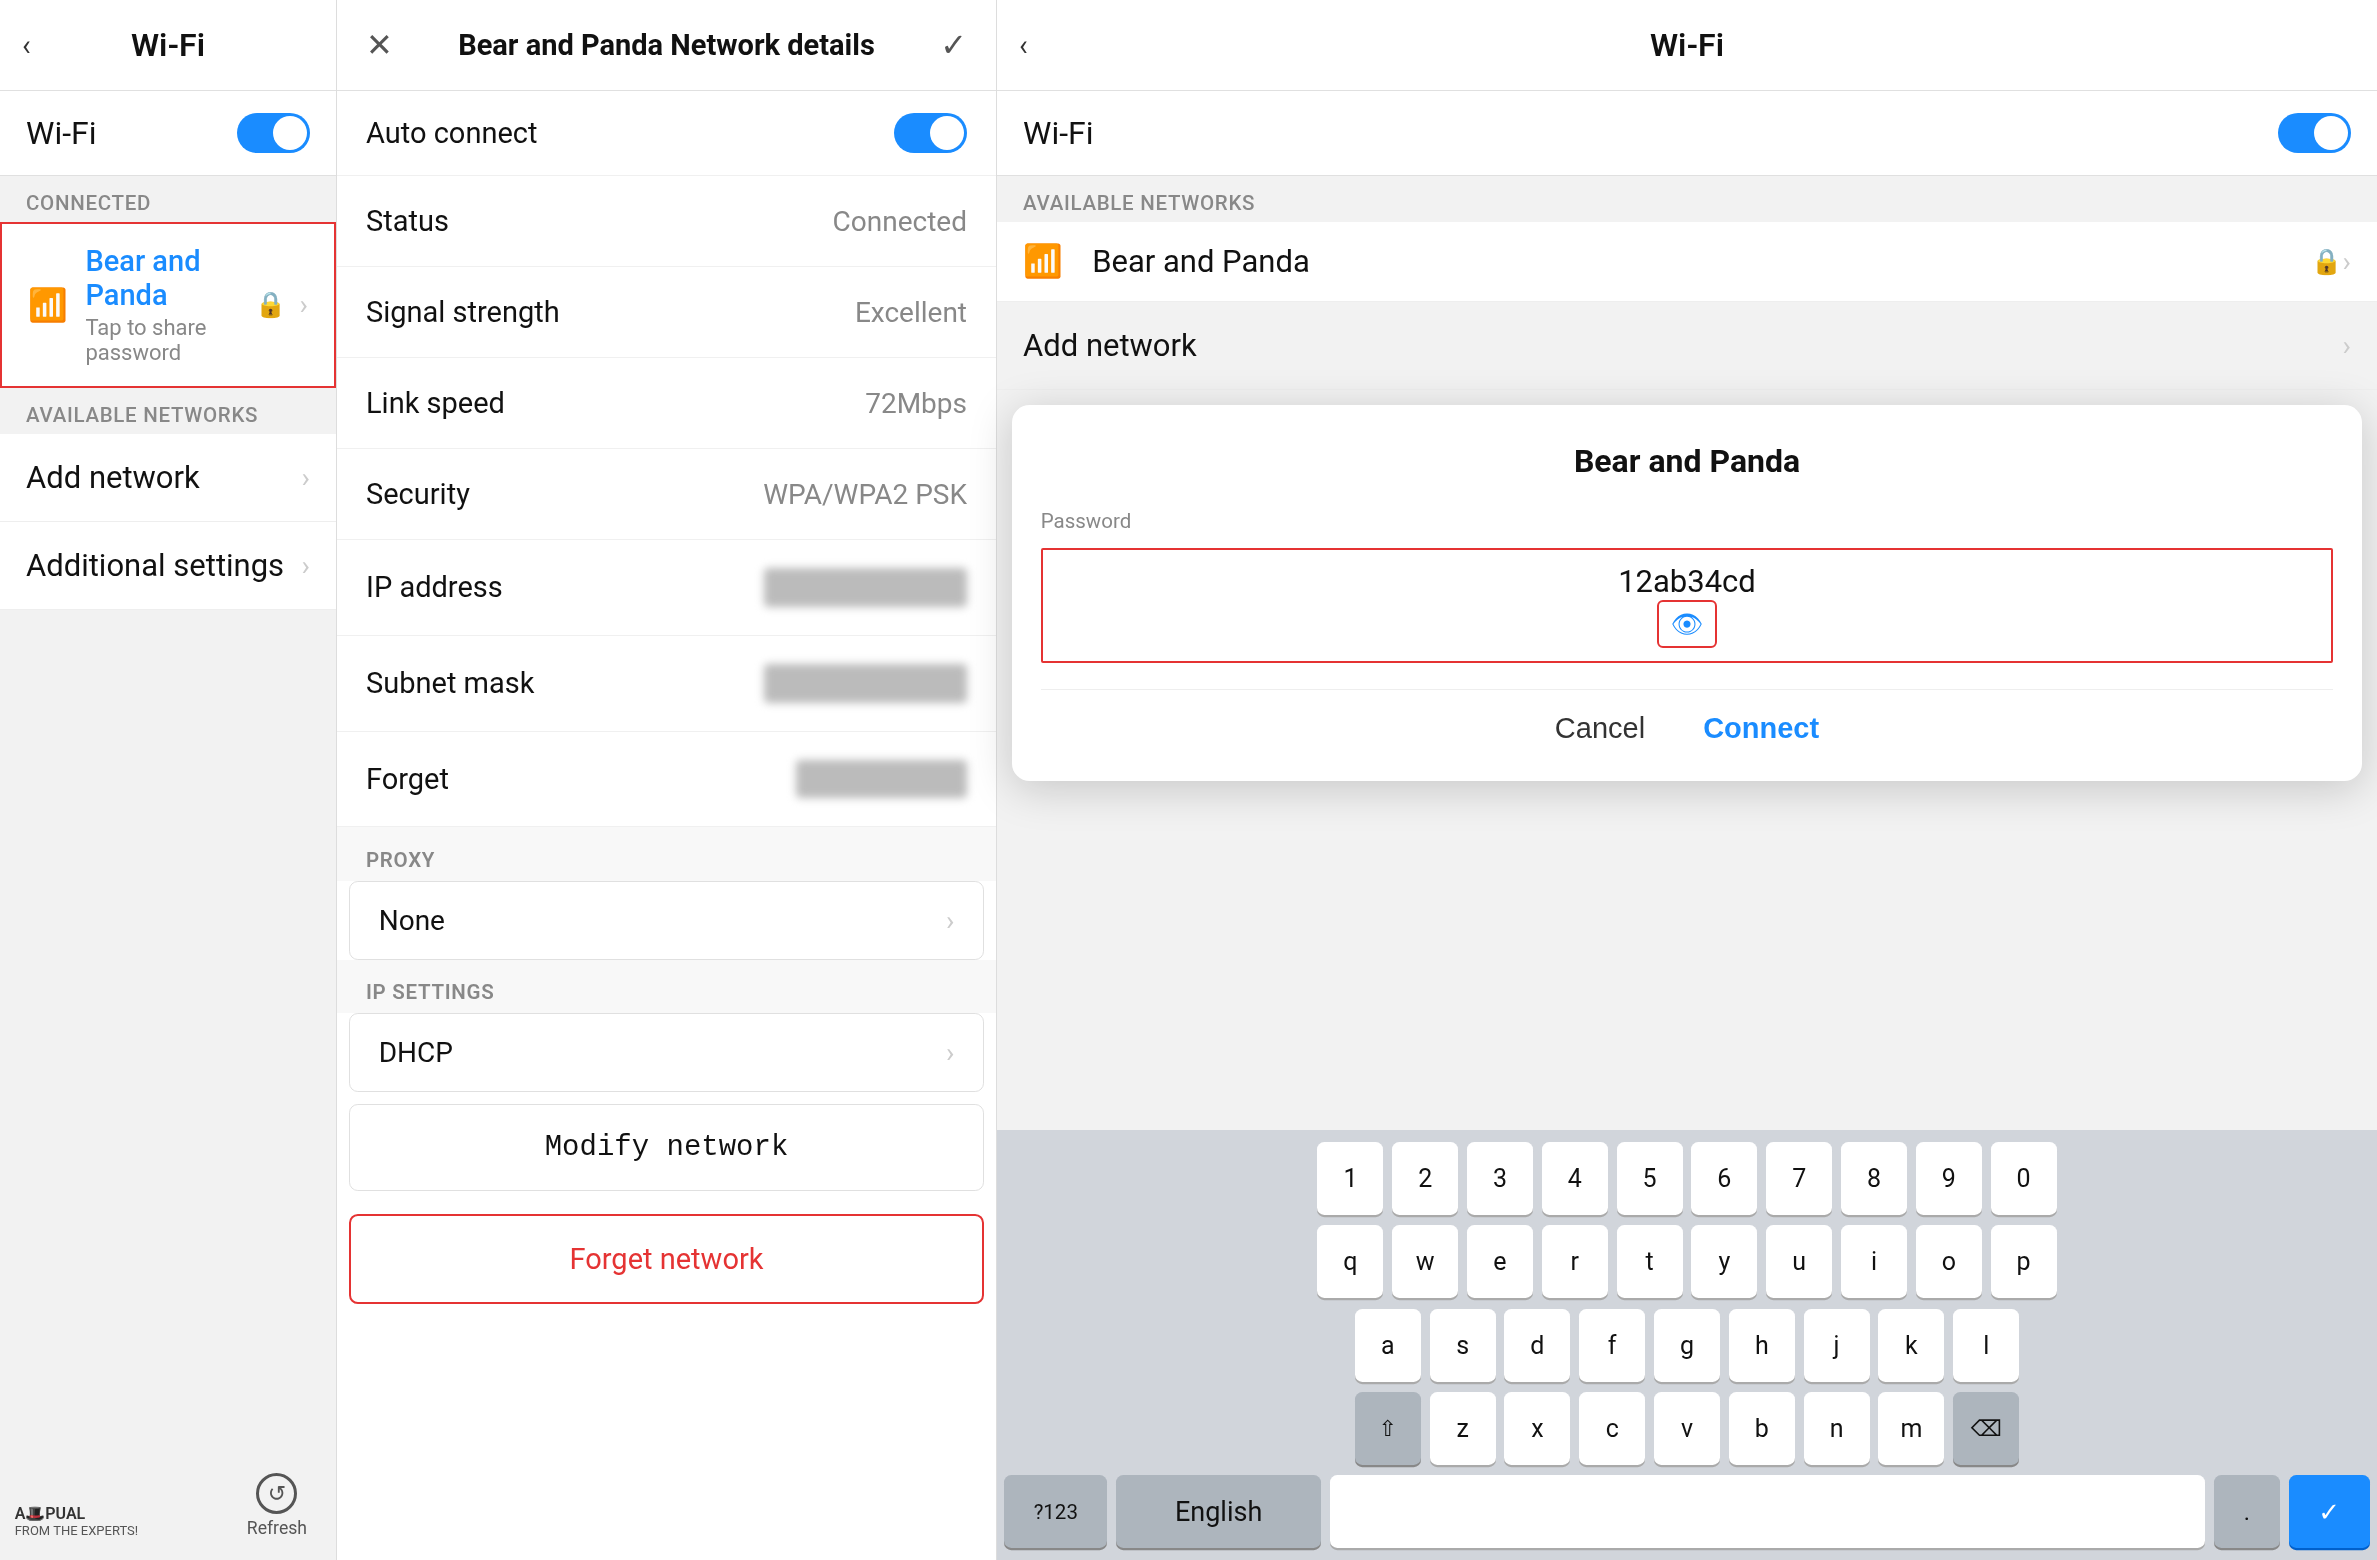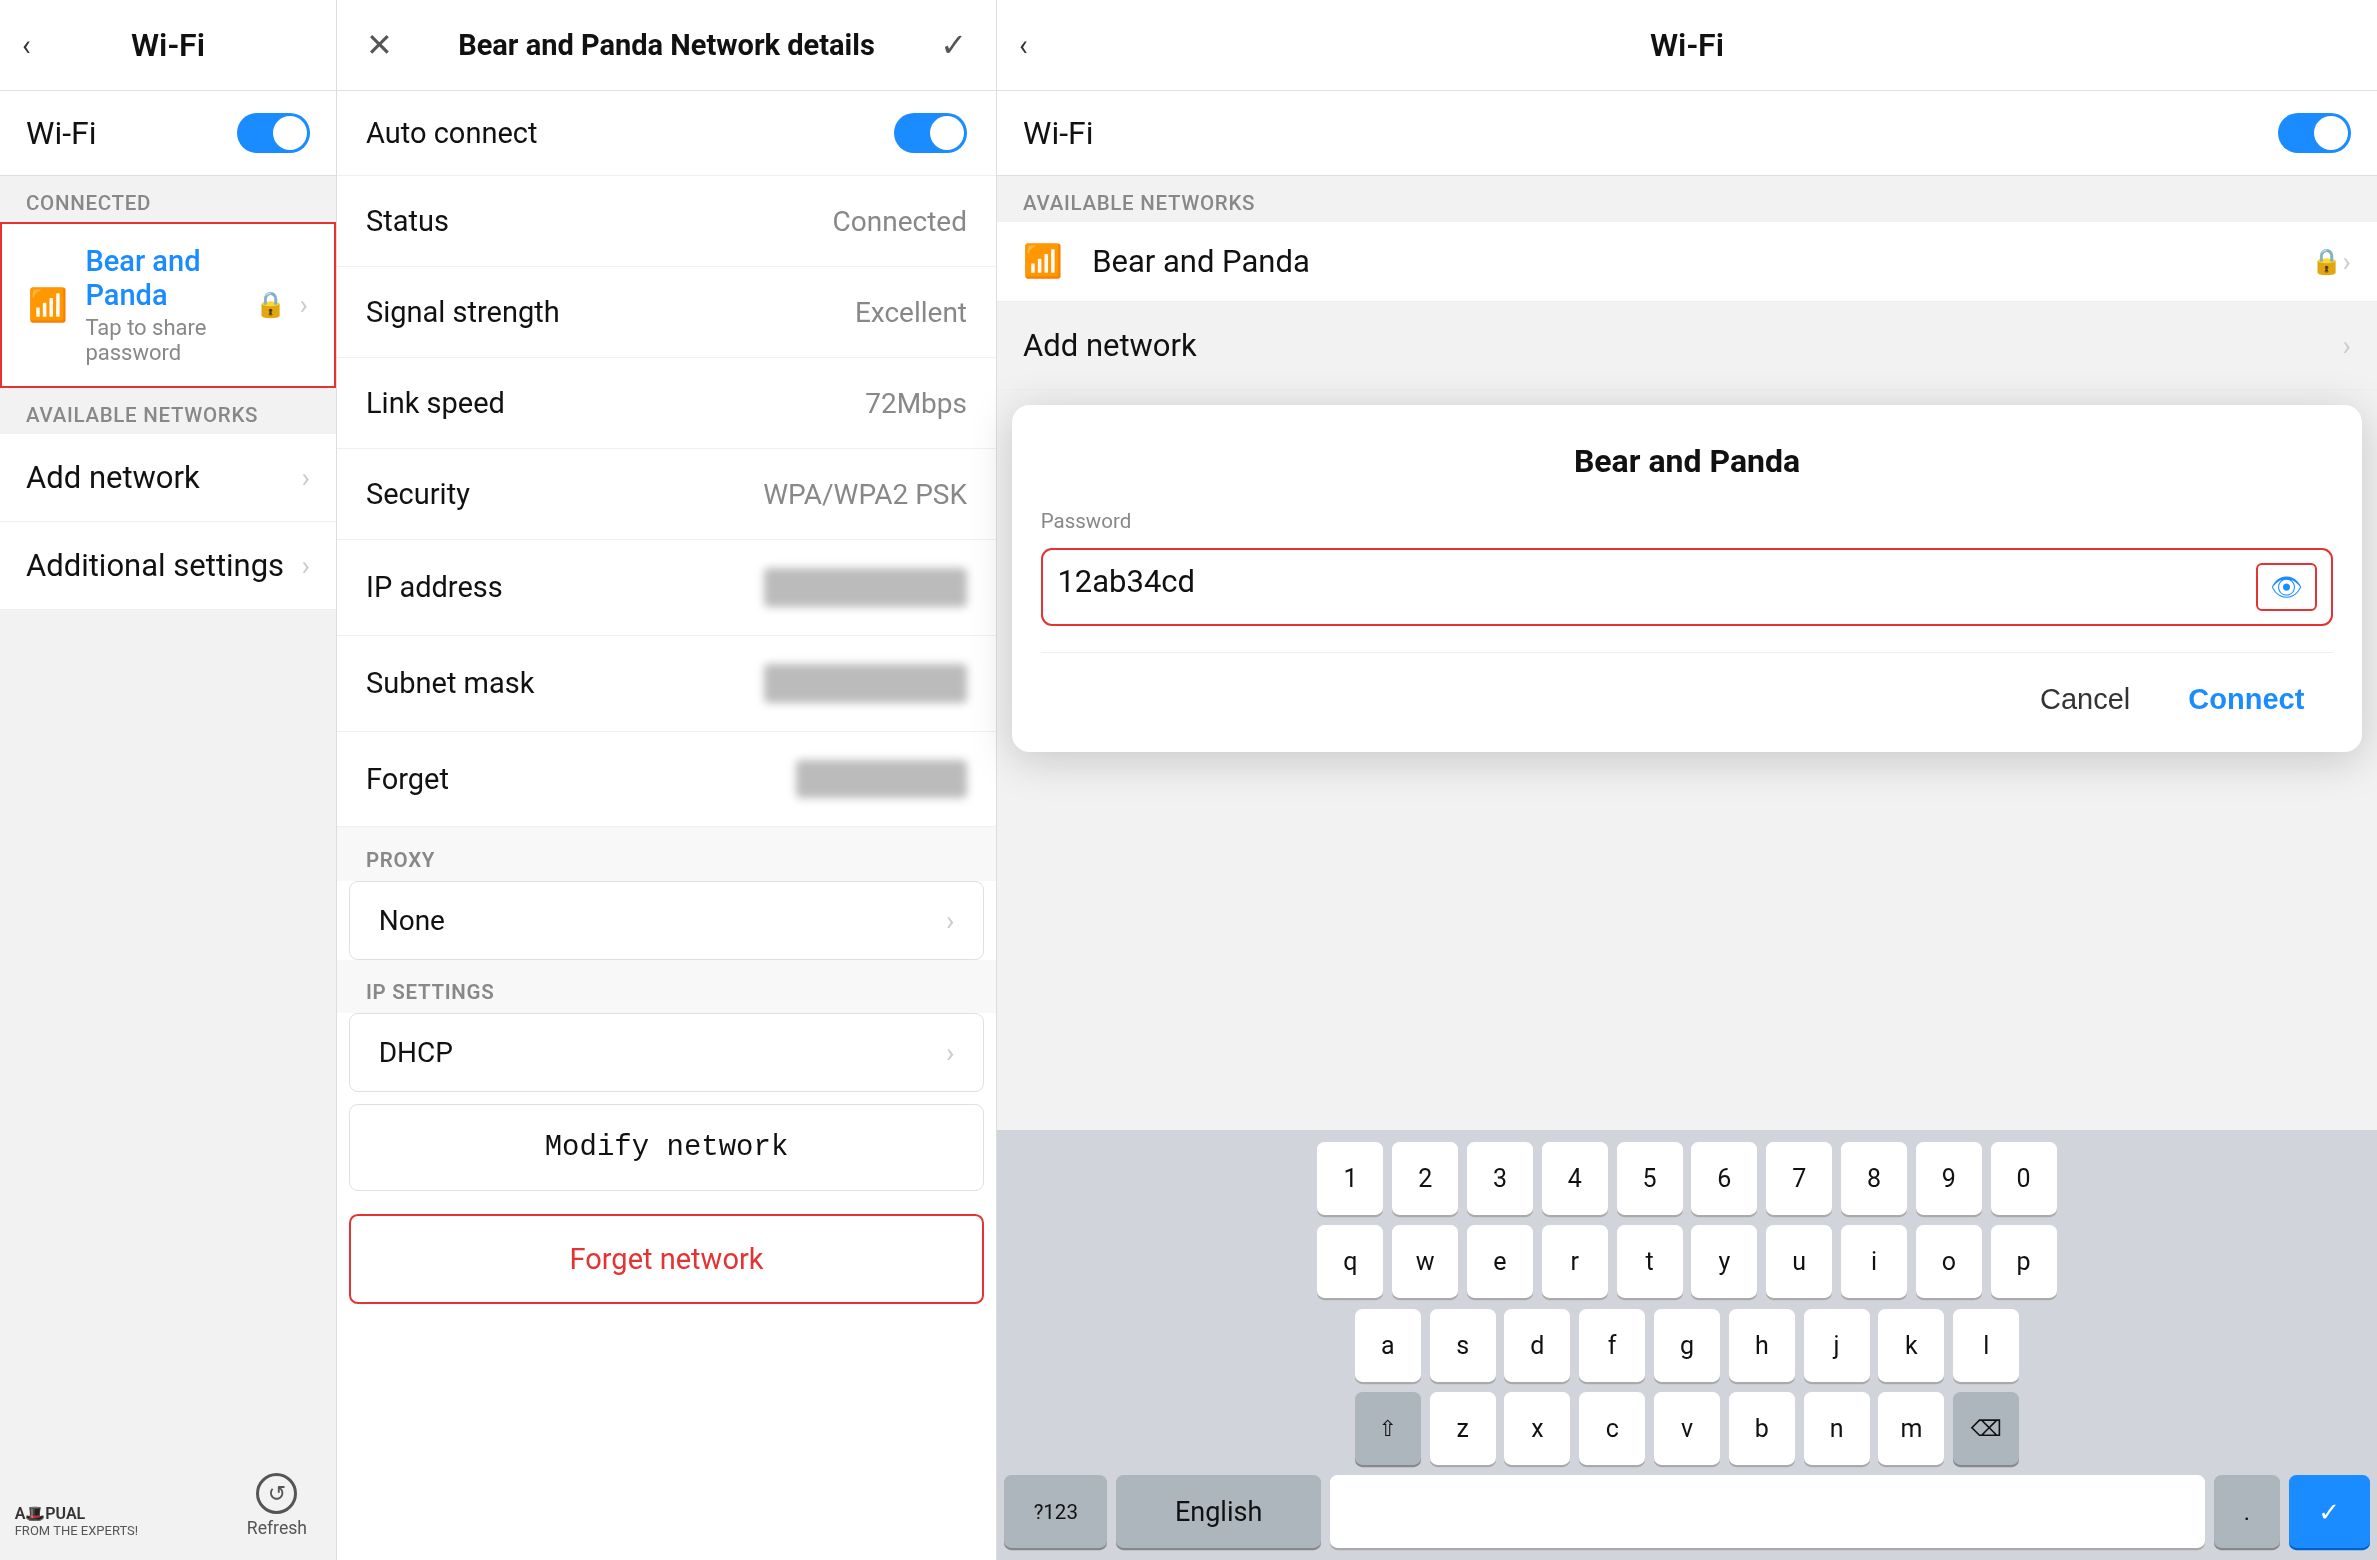--- a/index.html
+++ b/index.html
@@ -371,49 +371,50 @@
       margin-bottom: 29px;
       color: #111;
     }
     .password-label {
       font-size: 20.5px;
       color: #888;
       margin-bottom: 15px;
     }
     .password-input-row {
       display: flex;
-      align-items: flex-start;
+      align-items: center;
       border: 2.2px solid #e53333;
-      border-radius: 11px;
+      border-radius: 2px;
       padding: 13px 14.7px;
       margin-bottom: 26px;
       background: #fff;
+      flex-direction: column;
     }
     .password-value {
       flex: 1;
       font-size: 31px;
       color: #111;
     }
     .eye-icon-box {
       border: 2.2px solid #e53333;
       border-radius: 5.9px;
       padding: 7.3px 11.7px;
       display: flex;
       align-items: center;
       justify-content: center;
     }
     .eye-icon {
       font-size: 26px;
       color: #1a8cff;
     }
     .dialog-actions {
       display: flex;
-      justify-content: flex-end;
+      justify-content: center;
       border-top: 0.7px solid #eee;
-      padding-top: 22px;
+      padding-top: 14px;
     }
     .cancel-btn {
       font-size: 29px;
       color: #333;
       font-weight: 500;
       background: none;
       border: none;
       padding: 7.3px 29px;
     }
     .connect-btn {

